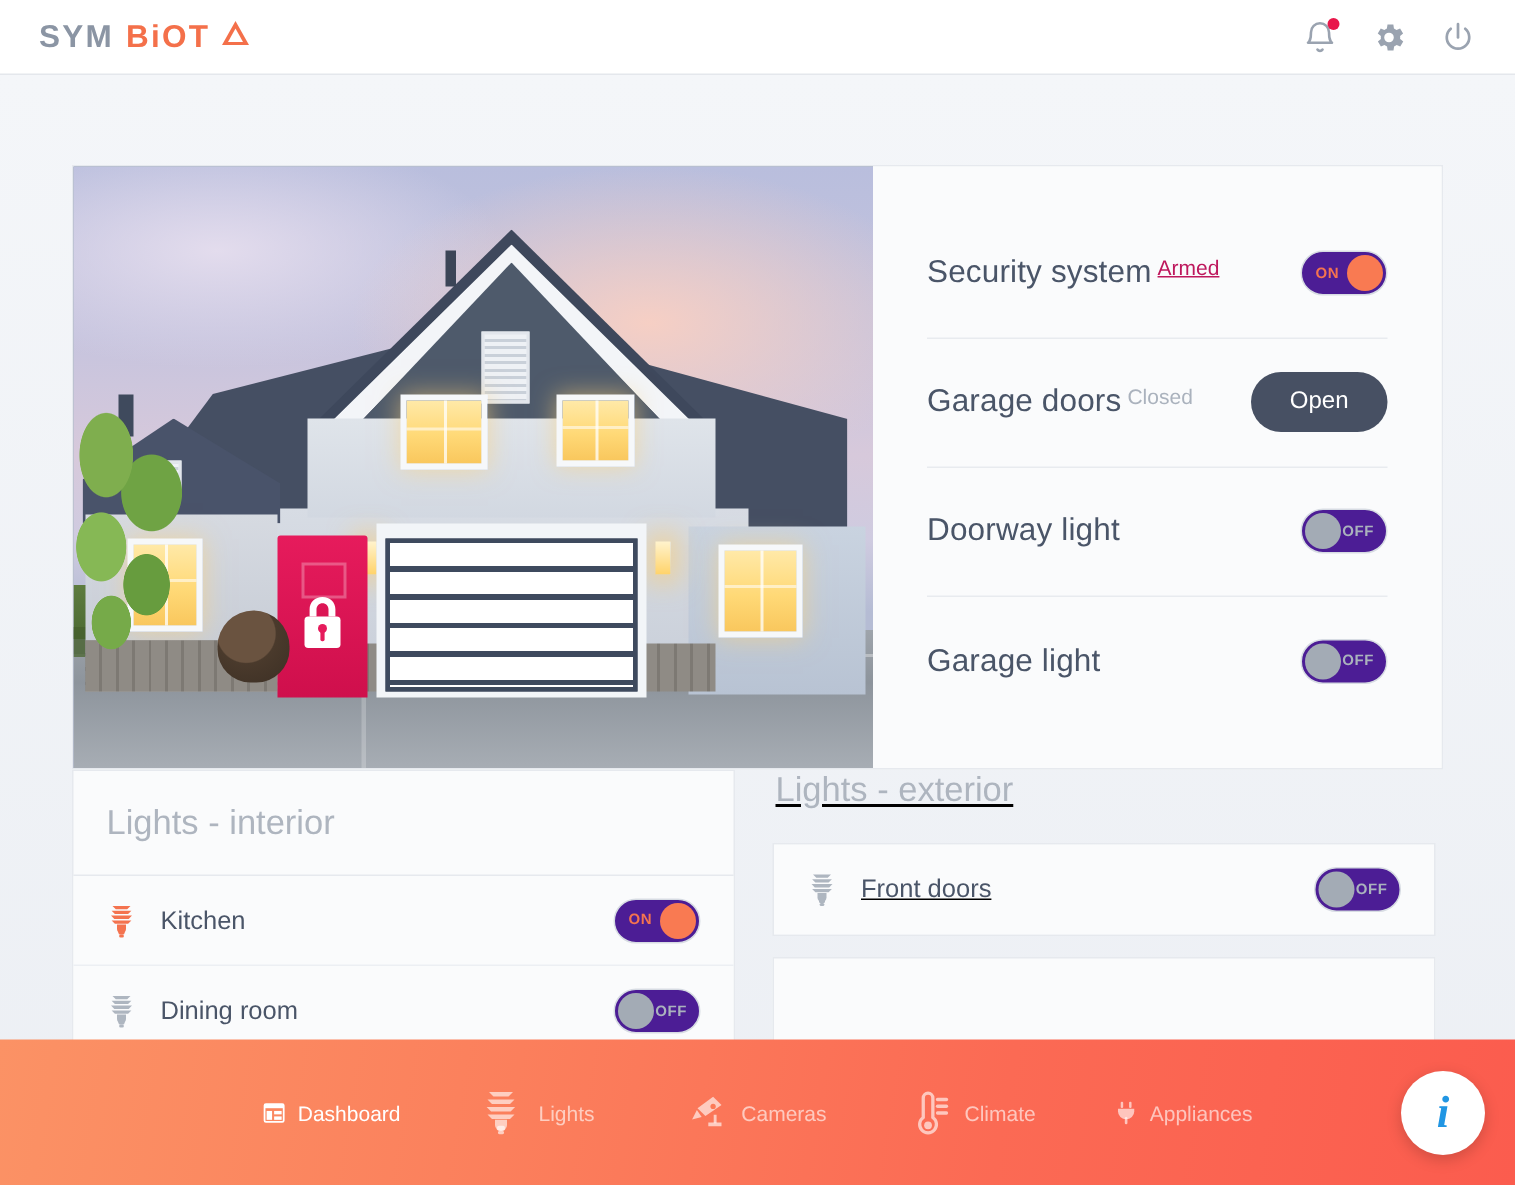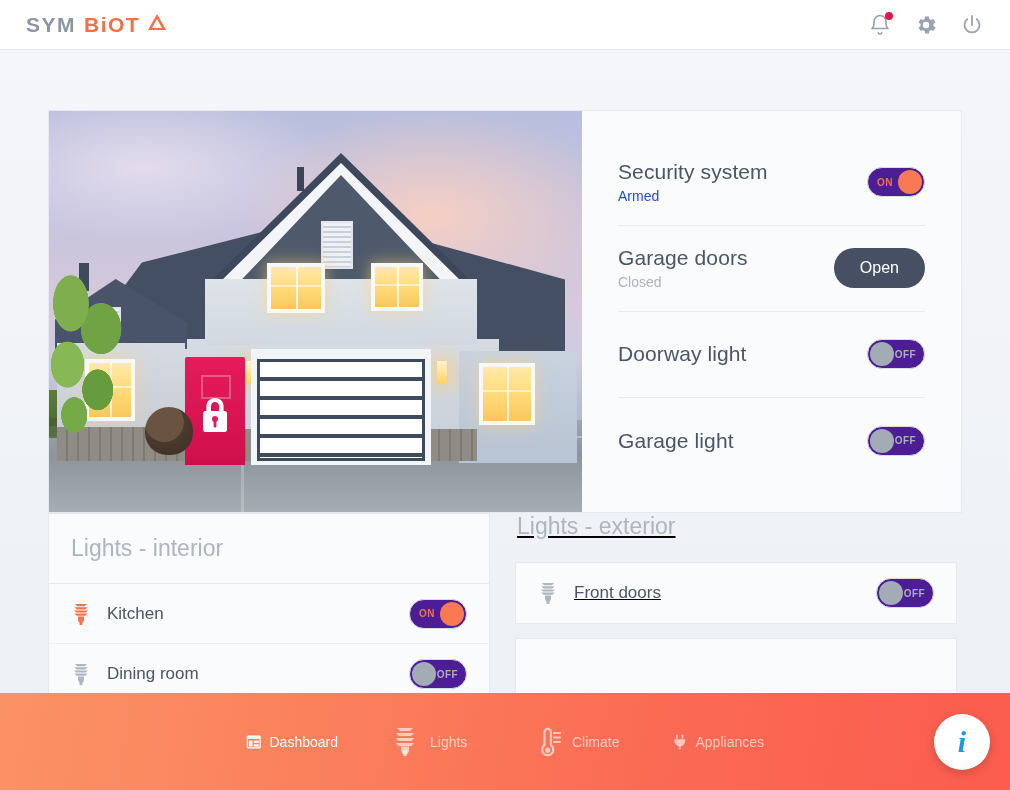--- a/index.html
+++ b/index.html
@@ -250,27 +250,27 @@
     padding: 0 36px;
     display: flex; flex-direction: column;
     justify-content: center;
   }
   .hero-row {
     height: 86px;
     display: flex; align-items: center; justify-content: space-between;
     border-bottom: 1px solid #e8ebef;
   }
   .hero-row:last-child { border-bottom: none; }
-  .hero-row-texts { display: flex; flex-direction: column; gap: 4px; }
+  .hero-row-texts { display: flex; flex-direction: row; gap: 4px; }
   .hero-title {
     font-size: 21px; color: #4a5568; font-weight: normal;
     letter-spacing: .1px;
   }
   .hero-sub { font-size: 14px; }
-  .hero-sub.armed { color: #1d4ed8; }
+  .hero-sub.armed { color: #be185d; text-decoration: underline; }
   .hero-sub.muted { color: #aab2bd; }
 
   
   .toggle {
     width: 58px; height: 30px; border-radius: 16px;
     background: #4c1d95; border: 1px solid #d7dce3;
     position: relative; cursor: pointer; flex: none;
     display: flex; align-items: center;
   }
   .toggle .knob {
@@ -569,20 +569,30 @@
     <div class="nav-item">
       <svg viewBox="0 0 26 32" fill="currentColor">
         <path d="M5 2h16l-3 3H8zM4 7h18l-3 3H7zM3.4 12h19l-3 3H6.4zM4 17h18l-3 3H7z"></path>
         <path d="M9 20.5h8v3.5a4 4 0 0 1-8 0z"></path>
         <rect x="10.4" y="24.5" width="5.2" height="3.4" rx="1.2"></rect>
         <rect x="11" y="27.8" width="4" height="2.4" rx="1.1"></rect>
       </svg>
       <span class="nav-label">Lights</span>
     </div>
 
+    <div class="nav-item">
+      <svg viewBox="0 0 34 32" fill="currentColor">
+        <path d="M20.5 2.5 7.5 12l6.6 6.6L27.5 9.4z"></path>
+        <circle cx="20.5" cy="10.5" r="2.2" fill="#fb7a58"></circle>
+        <path d="M7 13.5 3 21.5l8-2.2z"></path>
+        <path d="M21 17.5h2.4v7H21z"></path>
+        <path d="M16.5 24h11v3h-11z"></path>
+      </svg>
+      <span class="nav-label">Cameras</span>
+    </div>
 
     <div class="nav-item">
       <svg viewBox="0 0 30 32" fill="none" stroke="currentColor" stroke-width="2.2">
         <path d="M12.5 19V6a3.2 3.2 0 0 1 6.4 0v13a5.6 5.6 0 1 1-6.4 0z"></path>
         <line x1="22" y1="7" x2="28" y2="7" stroke-linecap="round"></line>
         <line x1="22" y1="11.5" x2="28" y2="11.5" stroke-linecap="round"></line>
         <line x1="22" y1="16" x2="28" y2="16" stroke-linecap="round"></line>
         <circle cx="15.7" cy="24.2" r="2.6" fill="currentColor" stroke="none"></circle>
       </svg>
       <span class="nav-label">Climate</span>

